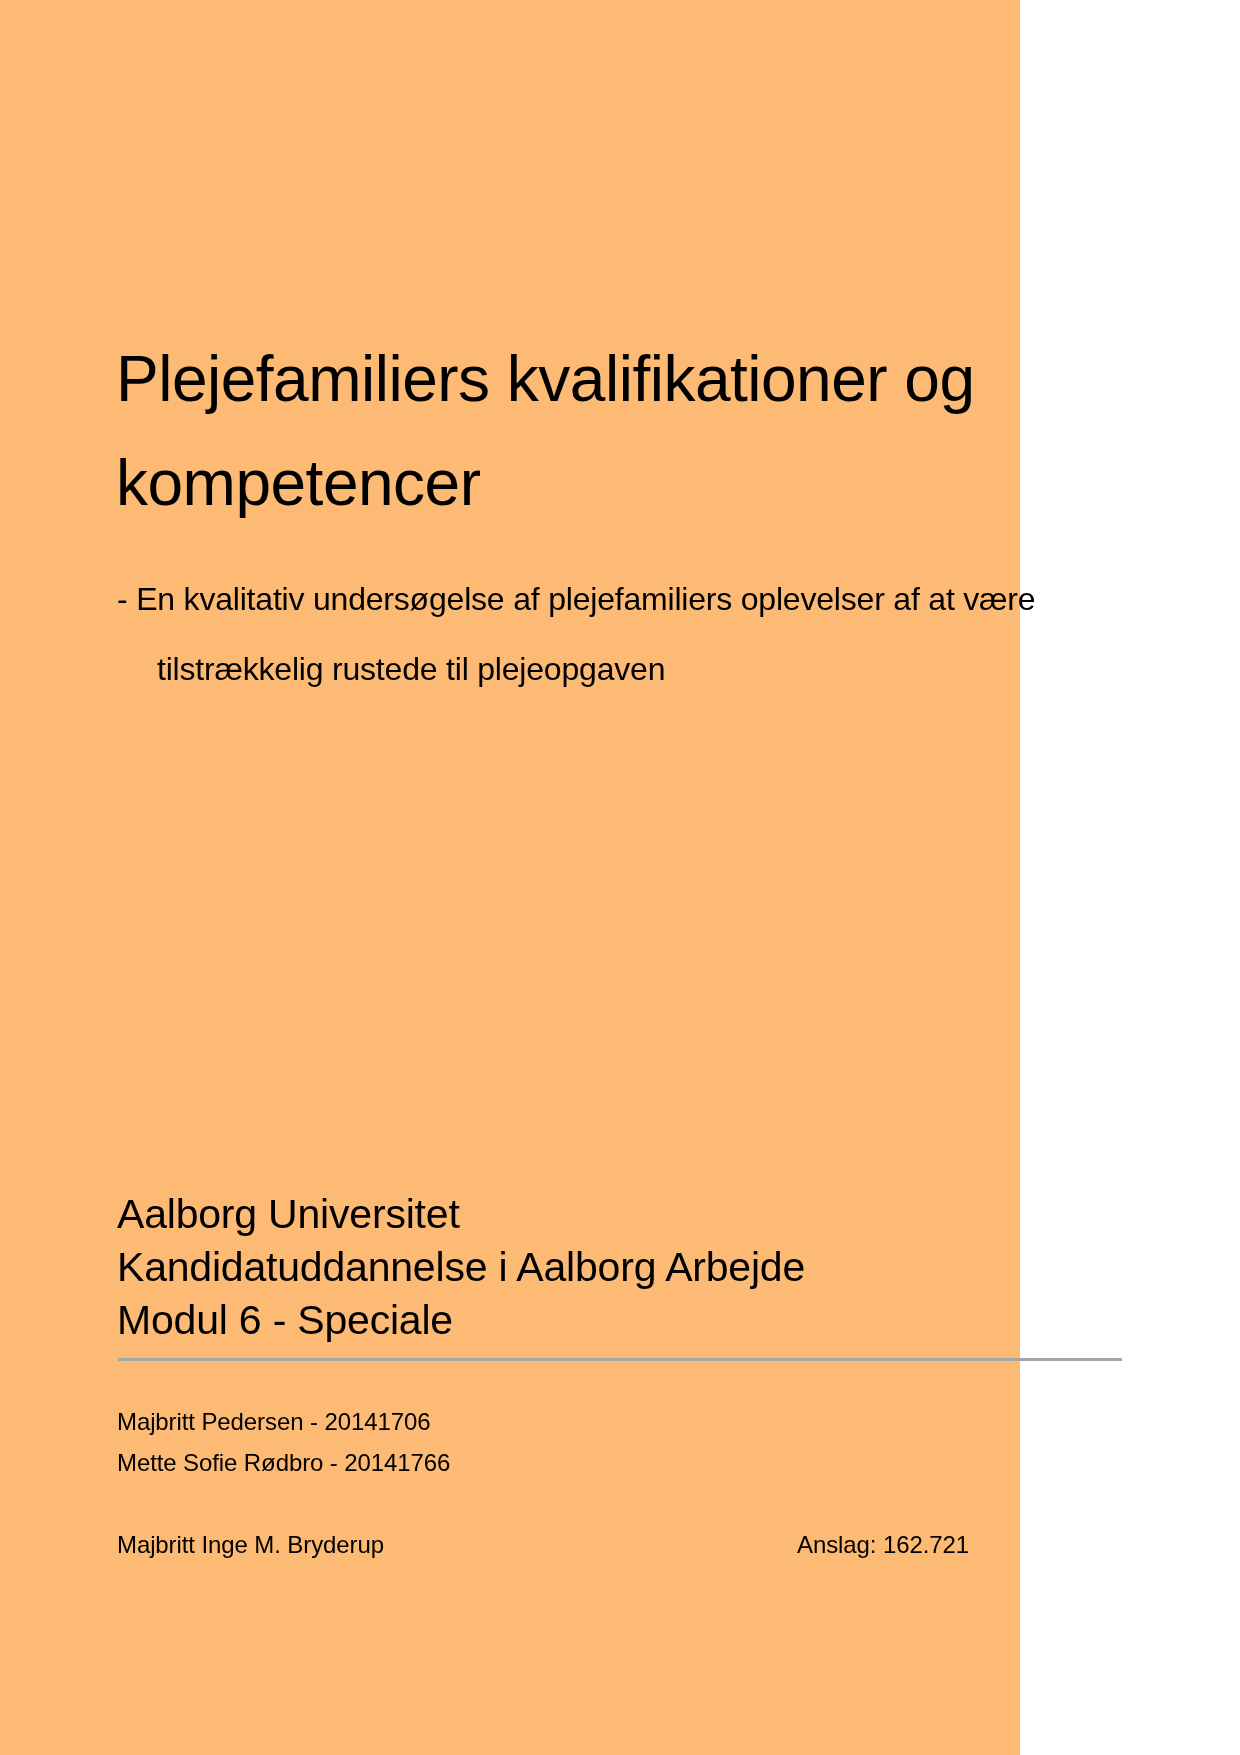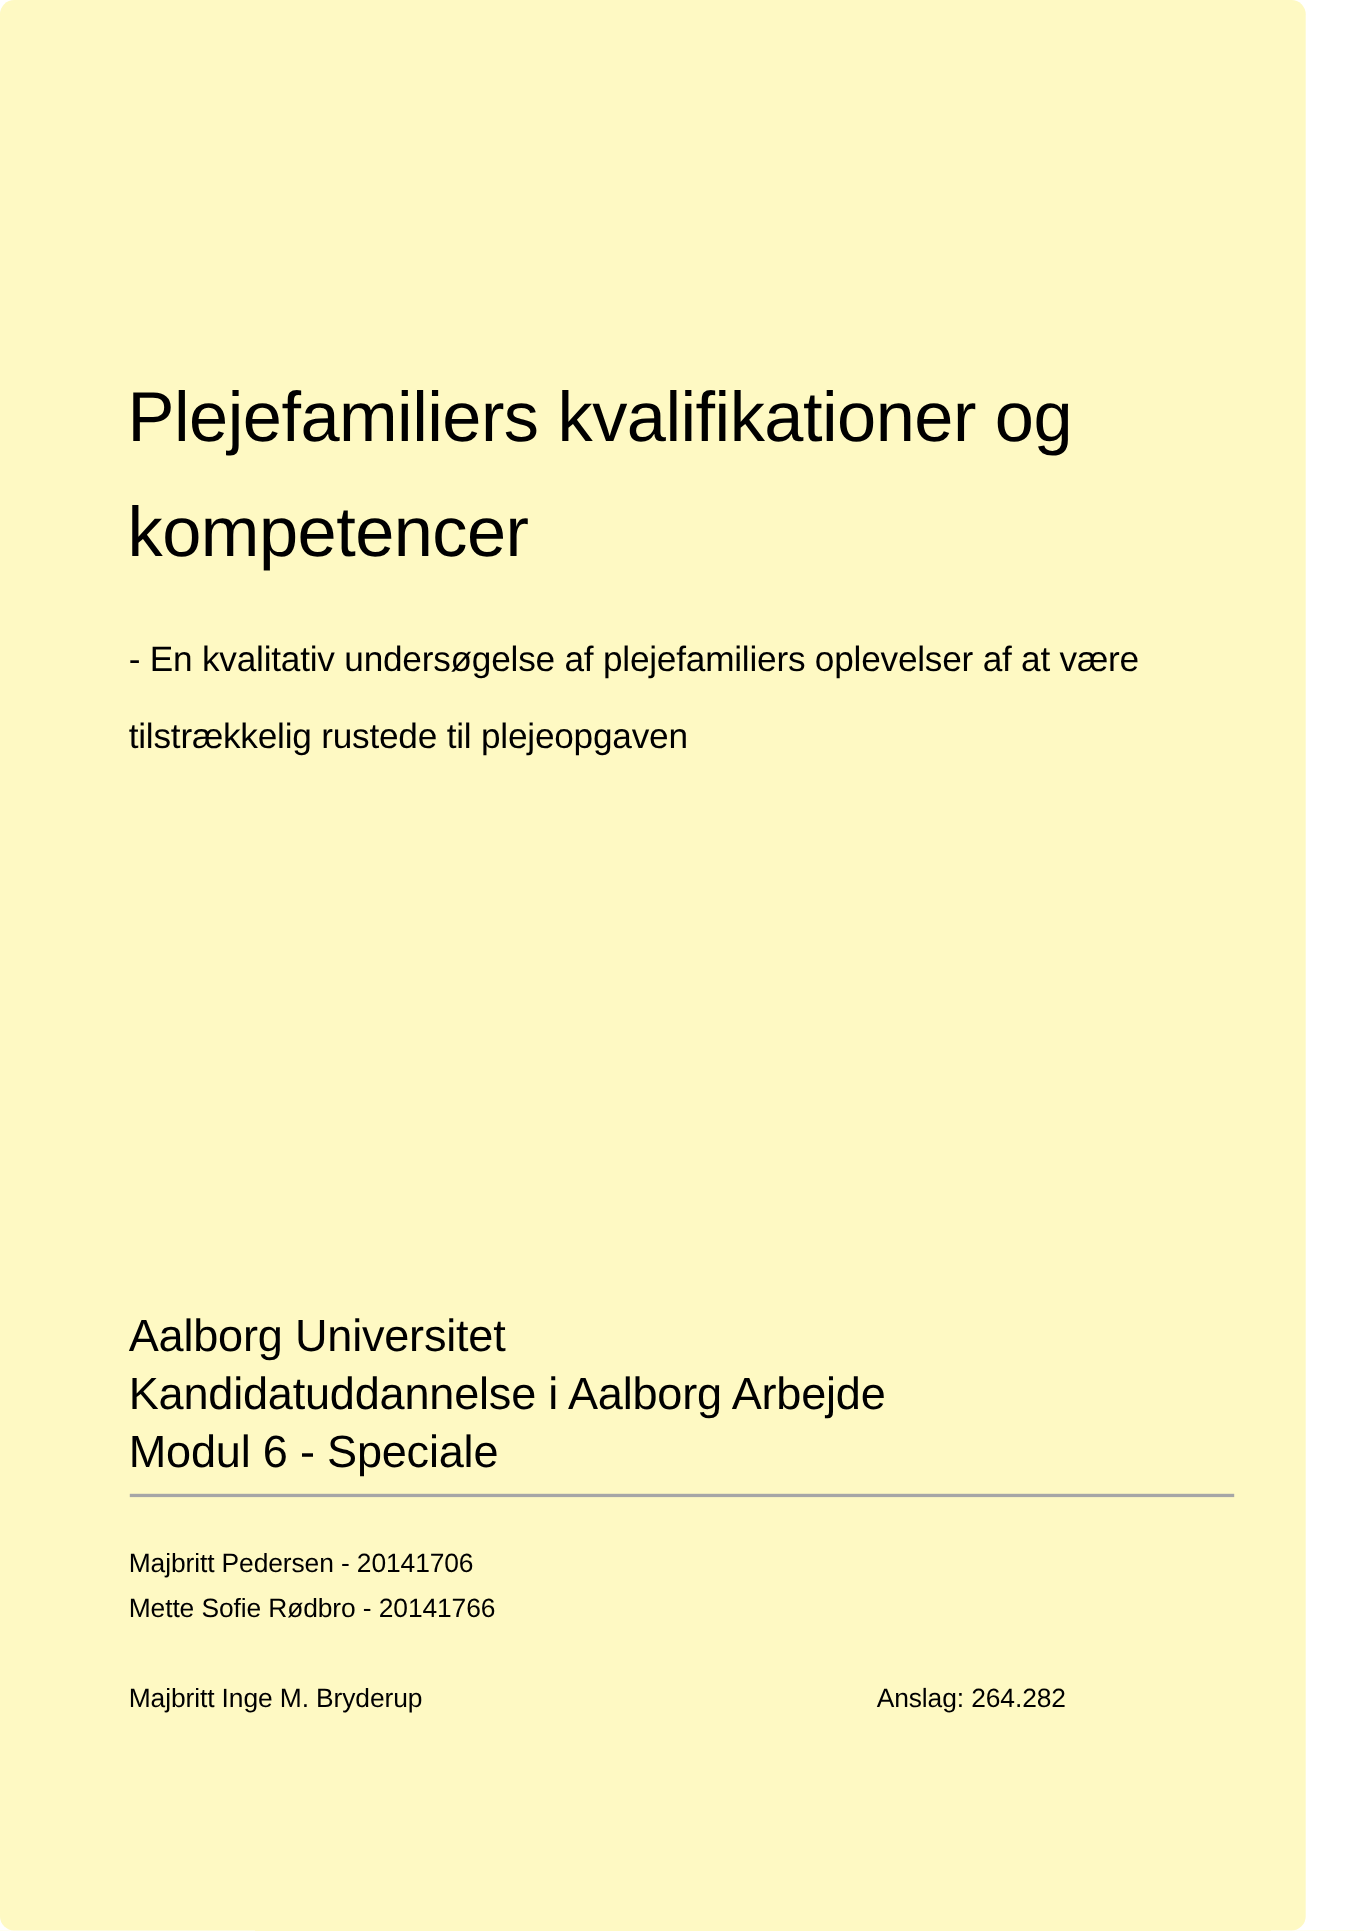--- a/index.html
+++ b/index.html
@@ -11,44 +11,43 @@
       width: 1240px;
       height: 1755px;
       position: relative;
       overflow: hidden;
       font-family: "Liberation Sans", "DejaVu Sans", sans-serif;
       color: #000000;
     }
     .page {
       position: absolute;
       left: 0; top: 0;
-      width: 1187px;
+      width: 1020px;
       height: 1755px;
-      background: #fef9c3;
-      border-radius: 13px;
+      background: #fdba74;
     }
     .abs { position: absolute; white-space: nowrap; }
 
     .title-line {
       left: 116px;
       font-size: 64px;
       line-height: 1;
       letter-spacing: -0.5px;
     }
     .title-1 { top: 347px; }
     .title-2 { top: 451px; text-align: right; }
 
     .subtitle-line {
       left: 117px;
       font-size: 32px;
       line-height: 1;
       letter-spacing: -0.2px;
     }
     .subtitle-1 { top: 583px; }
-    .subtitle-2 { top: 653px; }
+    .subtitle-2 { top: 653px; margin-left: 40px; }
 
     .inst-line {
       left: 117px;
       font-size: 41px;
       line-height: 1;
       letter-spacing: -0.2px;
       margin-top: 20px;
     }
     .inst-1 { top: 1174px; }
     .inst-2 { top: 1227px; }
@@ -88,15 +87,15 @@
   <div class="abs inst-line inst-1">Aalborg Universitet</div>
   <div class="abs inst-line inst-2">Kandidatuddannelse i Aalborg Arbejde</div>
   <div class="abs inst-line inst-3">Modul 6 - Speciale</div>
 
   <div class="rule"></div>
 
   <div class="abs small-line author-1">Majbritt Pedersen - 20141706</div>
   <div class="abs small-line author-2">Mette Sofie Rødbro - 20141766</div>
 
   <div class="abs small-line supervisor">Majbritt Inge M. Bryderup</div>
-  <div class="abs small-line count">Anslag: 264.282</div>
+  <div class="abs small-line count">Anslag: 162.721</div>
 
 </div>
 
 </body></html>

